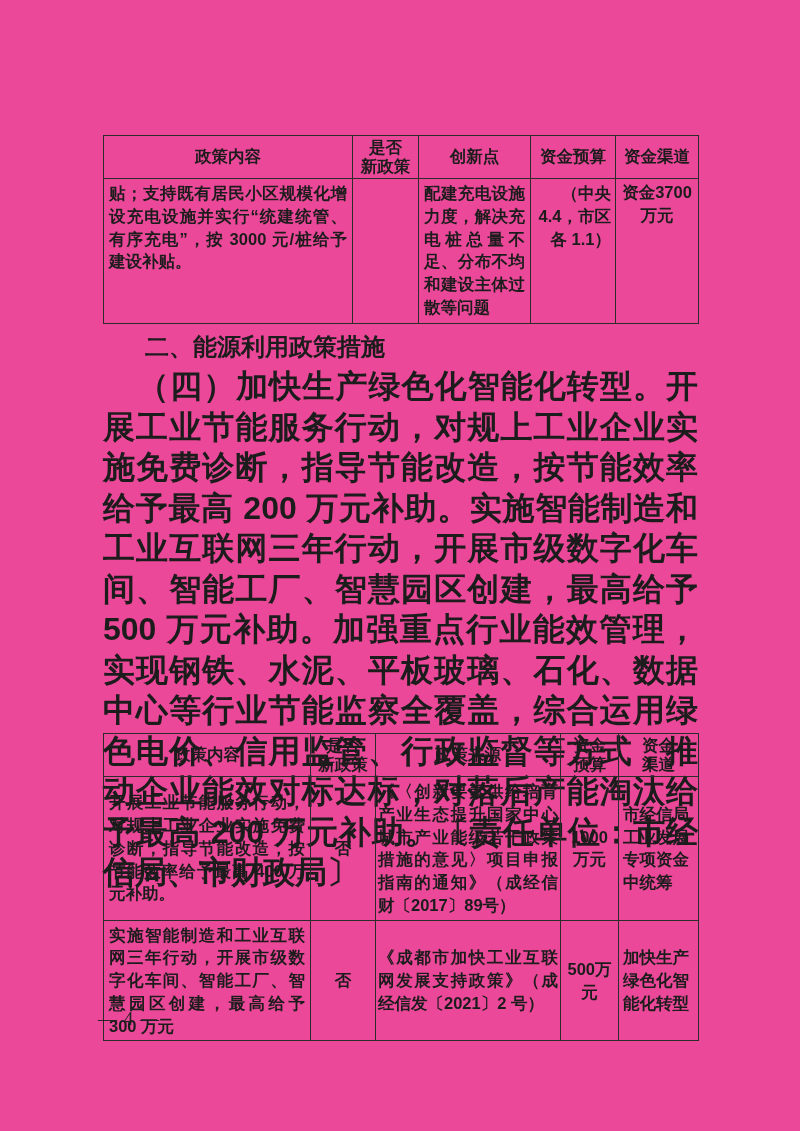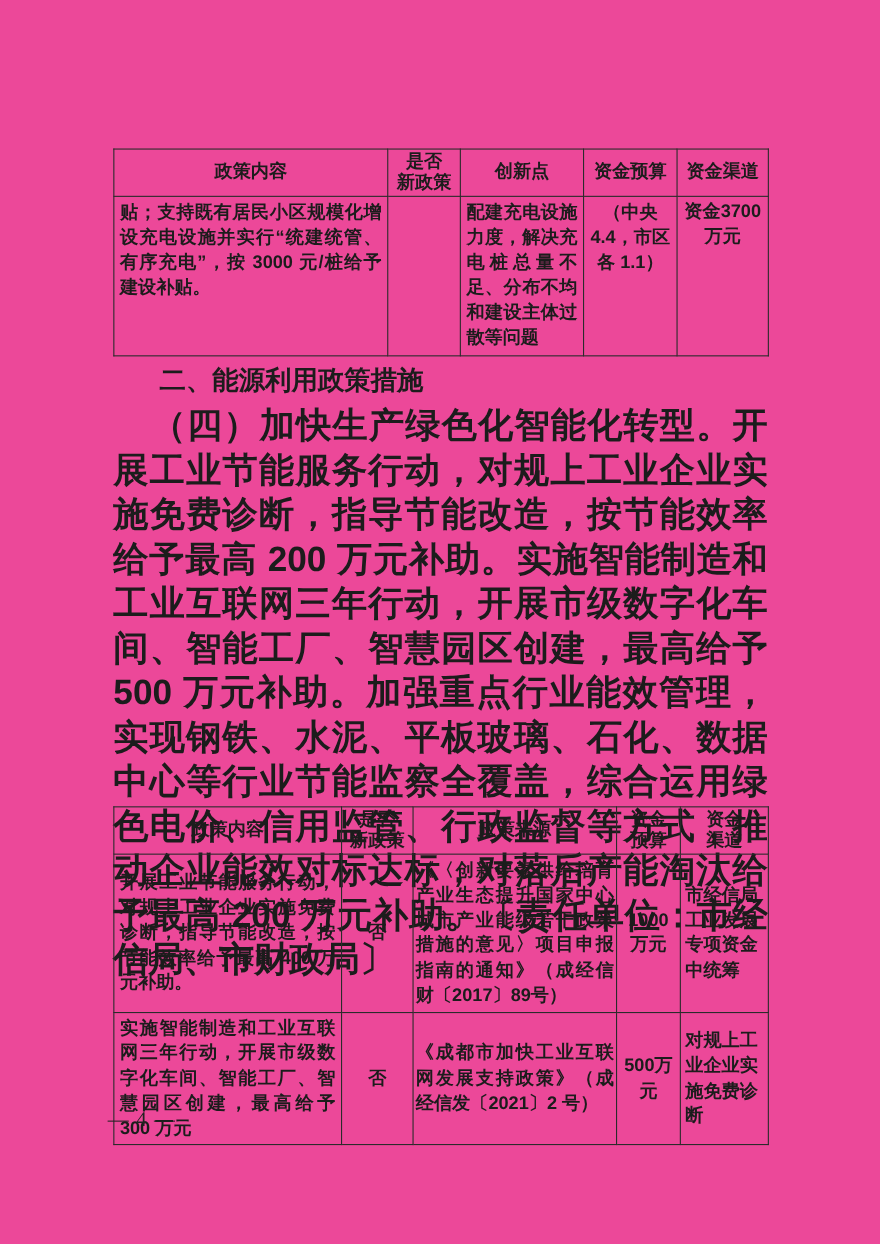--- a/index.html
+++ b/index.html
@@ -37,21 +37,21 @@
     font-weight: 700;
   }
   #table1 thead tr { height: 43px; }
   #table1 tbody tr { height: 145px; }
   #table2 thead tr { height: 43px; }
   #table2 tbody tr.r1 { height: 112px; }
   #table2 tbody tr.r2 { height: 100px; }
   #table1 tbody td { vertical-align: top; }
   td { line-height: 1.38; }
   .c-policy   { text-align: justify; text-justify: inter-ideograph; padding: 3px 5px; }
-  .c-left     { text-align: center; padding: 3px 4px; }
+  .c-left     { text-align: right; padding: 3px 4px; }
   .c-center   { text-align: center; padding: 2px 3px; }
   .c-channel1 { text-align: center; padding: 2px 4px; }
   .c-channel2 { text-align: left; padding: 3px 4px; }
   .c-source   { text-align: justify; text-justify: inter-ideograph; padding: 3px 2px; }
   .heading {
     position: absolute;
     left: 103px; top: 333px;
     width: 595px;
     font-size: 24px;
     font-weight: 700;
@@ -142,20 +142,20 @@
         <td class="c-center">否</td>
         <td class="c-source">《〈创新要素供给培育产业生态提升国家中心城市产业能级若干政策措施的意见〉项目申报指南的通知》（成经信财〔2017〕89号）</td>
         <td class="c-center">1000万元</td>
         <td class="c-channel2">市经信局工业发展专项资金中统筹</td>
       </tr>
       <tr class="r2">
         <td class="c-policy">实施智能制造和工业互联网三年行动，开展市级数字化车间、智能工厂、智慧园区创建，最高给予 300 万元</td>
         <td class="c-center">否</td>
         <td class="c-source">《成都市加快工业互联网发展支持政策》（成经信发〔2021〕2 号）</td>
         <td class="c-center">500万元</td>
-        <td class="c-channel2">对规上工业企业实施免费诊断</td>
+        <td class="c-channel2">加快生产绿色化智能化转型</td>
       </tr>
     </tbody>
   </table>
 
   <div class="page-number">— 4 —</div>
 
 </div>
 
 </body></html>

